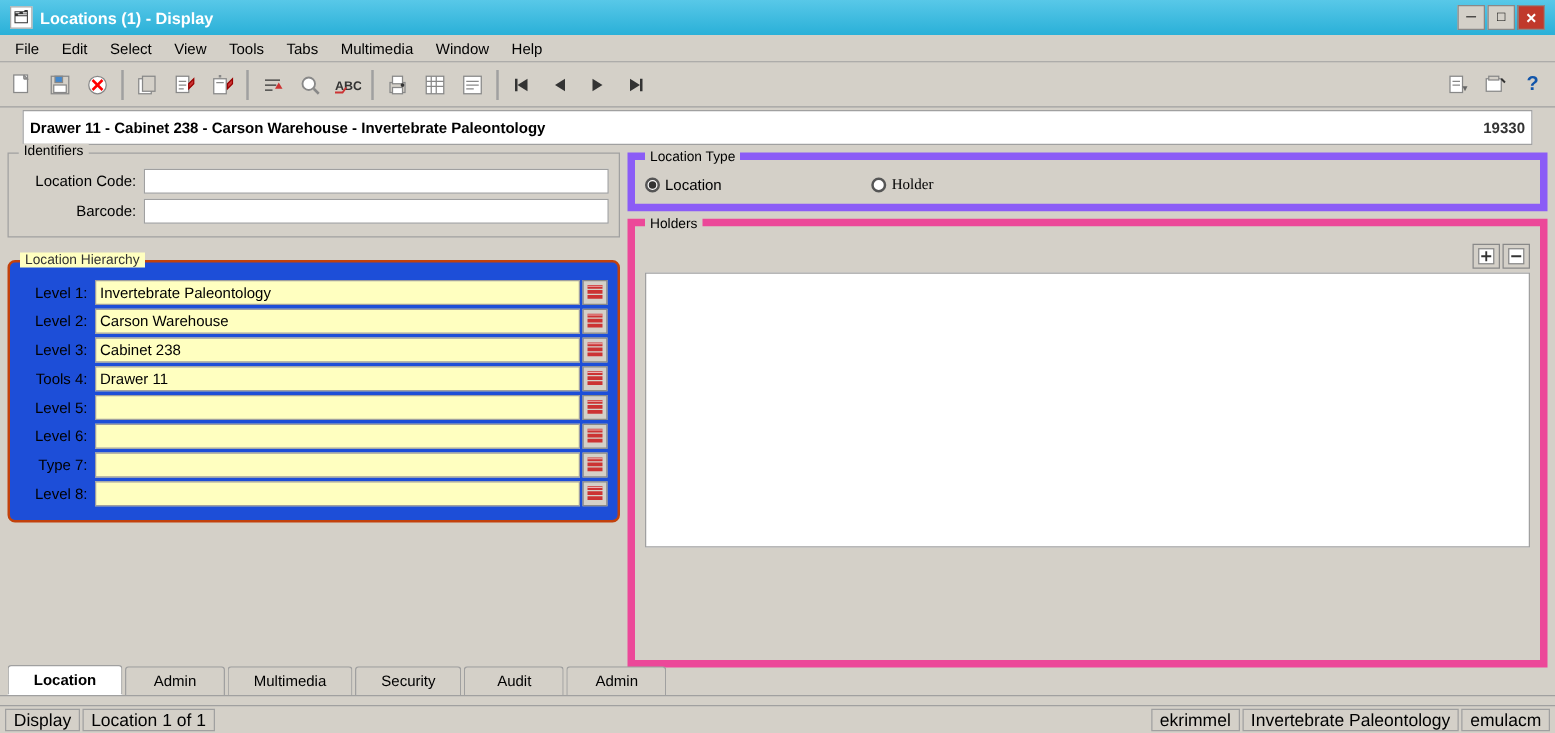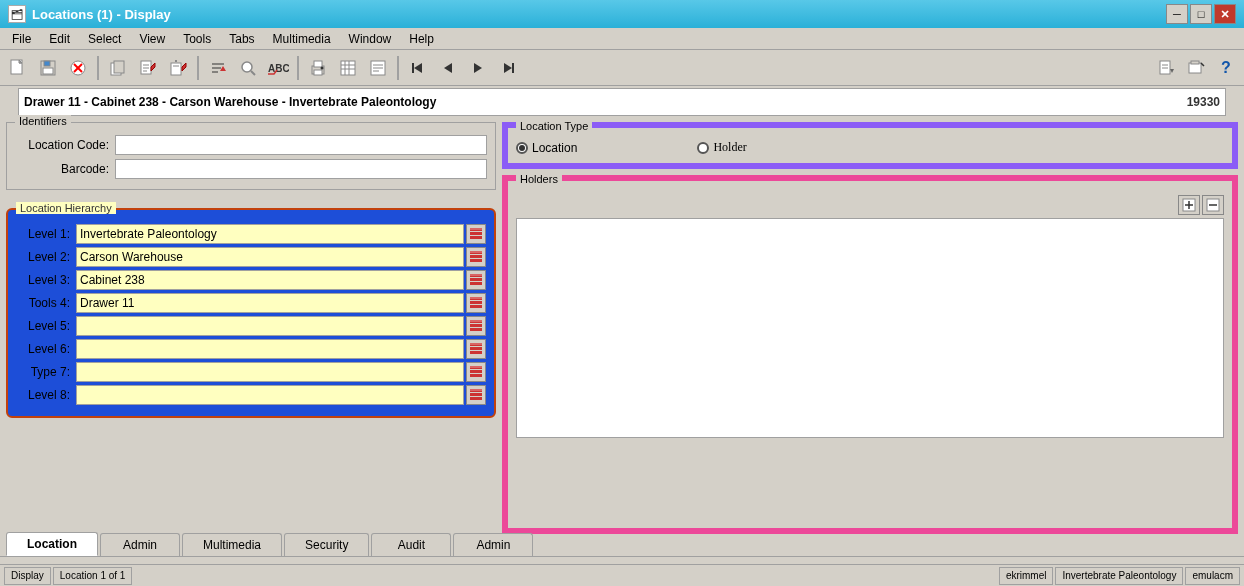--- a/index.html
+++ b/index.html
@@ -339,21 +339,21 @@
       border-top: 1px solid #a0a0a0;
       display: flex;
       align-items: center;
       gap: 2px;
       padding: 0 4px;
     }
     .status-item {
       padding: 1px 6px;
       border: 1px solid #a0a0a0;
       background: #d4d0c8;
-      font-size: 10px;
+      font-size: 14px;
       height: 18px;
       display: flex; align-items: center;
     }
   </style>
 </head>
 <body>
 
 <div class="title-bar">
   <div class="title-bar-left">
     <div class="title-bar-icon">🗂</div>

